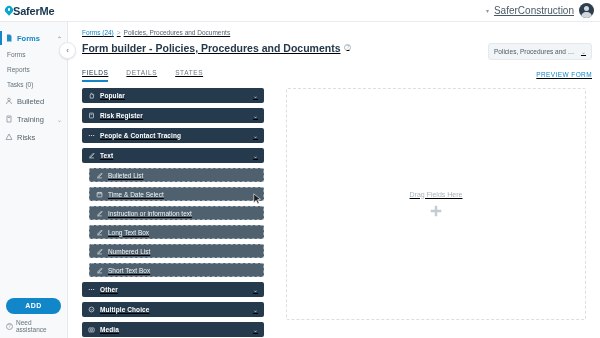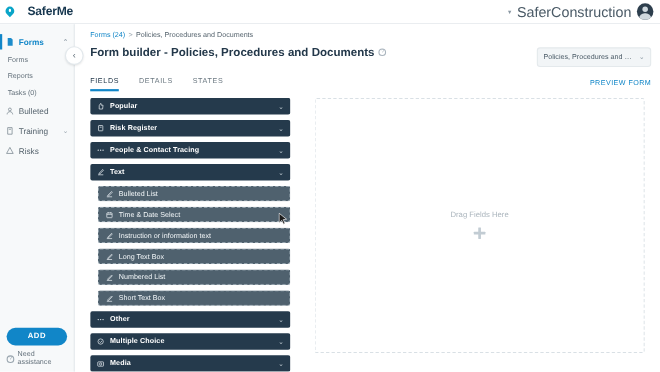--- a/index.html
+++ b/index.html
@@ -11,34 +11,34 @@
   }
   .app { position: relative; width: 600px; height: 338px; display: flex; flex-direction: column; }
 
   
   .topbar {
     height: 22px; min-height: 22px;
     display: flex; align-items: center;
     background: #ffffff;
     border-bottom: 1px solid #e8ecef;
   }
-  .logo-wrap { width: 68px; display: flex; align-items: center; gap: 12px; padding-left: 5px; }
+  .logo-wrap { width: 68px; display: flex; align-items: center; gap: 0; padding-left: 5px; }
   .logo-pin { width: 8px; height: 10px; position: relative; flex: none; }
   .logo-pin:before {
     content: ""; position: absolute; left: 0; top: 0;
     width: 8px; height: 8px; border-radius: 50% 50% 50% 0;
     transform: rotate(-45deg); background: #0aa5c8;
   }
   .logo-pin:after {
     content: ""; position: absolute; left: 2.8px; top: 2.6px;
     width: 2.6px; height: 2.6px; border-radius: 50%; background: #ffffff;
   }
   .logo-text { font-size: 11px; font-weight: bold; color: #17374f; letter-spacing: -0.2px; }
   .topbar-right { margin-left: auto; display: flex; align-items: center; gap: 5px; padding-right: 6px; }
-  .org-name { font-size: 13px; color: #4a5a66; }
+  .org-name { font-size: 10px; color: #4a5a66; text-decoration: underline; }
   .chev-sm { font-size: 6px; color: #8a98a3; }
   .avatar {
     width: 15px; height: 15px; border-radius: 50%;
     background: #2d3e4d; position: relative; overflow: hidden;
   }
   .avatar:before {
     content: ""; position: absolute; left: 4.6px; top: 2.6px;
     width: 5.6px; height: 5.6px; border-radius: 50%; background: #cfd8de;
   }
   .avatar:after {
@@ -93,21 +93,21 @@
   .collapse-btn {
     position: absolute; right: -9px; top: 20px;
     width: 17px; height: 17px; border-radius: 50%;
     background: #fff; border: 1px solid #e2e8ec;
     box-shadow: 0 1px 2px rgba(0,0,0,0.1);
     display: flex; align-items: center; justify-content: center;
     font-size: 8px; color: #5a6974; cursor: pointer; z-index: 6;
   }
 
   
-  .main { flex: 1; min-width: 0; display: flex; flex-direction: column; background: #fff; padding-left: 14px; }
+  .main { flex: 1; min-width: 0; display: flex; flex-direction: column; background: #fff; padding-left: 14px; text-decoration: underline; }
   .crumb { display: flex; align-items: center; gap: 3px; font-size: 6.5px; padding: 7px 8px 0 0; }
   .crumb-link { color: #1186c8; cursor: pointer; }
   .crumb-sep { color: #9aa6af; }
   .crumb-cur { color: #55636d; }
 
   .title-row { display: flex; align-items: flex-start; padding: 6px 8px 0 0; }
   .page-title { font-size: 10.5px; font-weight: bold; color: #23384a; }
   .title-help {
     width: 7px; height: 7px; border-radius: 50%; border: 1px solid #a9b4bd;
     color: #a9b4bd; font-size: 5px; line-height: 5.5px; text-align: center;

